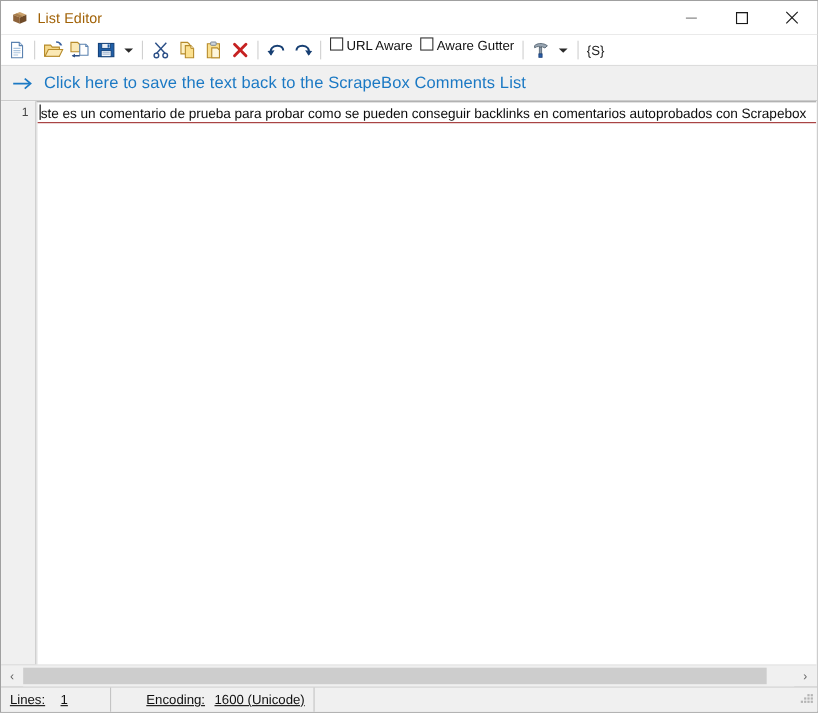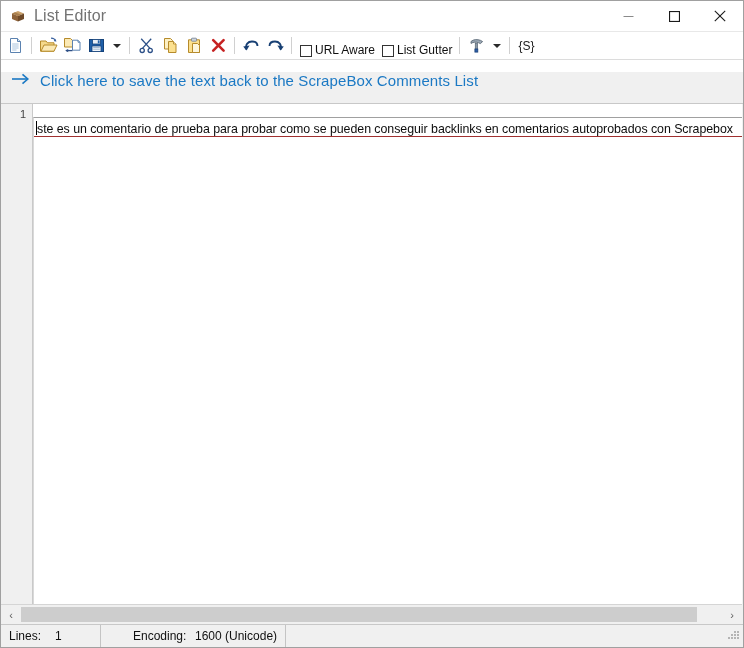--- a/index.html
+++ b/index.html
@@ -37,22 +37,22 @@
   }
   .title-icon {
     width: 16px;
     height: 16px;
     margin-left: 9px;
     margin-right: 8px;
     position: relative;
     flex: 0 0 16px;
   }
   .title-text {
-    font-size: 16px;
-    color: #737373;
+    font-size: 13px;
+    color: #a16207;
     letter-spacing: .1px;
     flex: 1 1 auto;
   }
   .winbtns {
     display: flex;
     height: 30px;
     flex: 0 0 auto;
   }
   .winbtn {
     width: 46px;
@@ -91,21 +91,21 @@
   .tb-btn.narrow { width: 17px; flex: 0 0 17px; }
   .tb-sep {
     width: 1px;
     height: 17px;
     background: #d0d0d0;
     margin: 0 4px;
     flex: 0 0 1px;
   }
   .tb-check {
     display: flex;
-    align-items: flex-end;
+    align-items: flex-start;
     height: 23px;
     margin: 0 3px 0 4px;
     font-size: 12px;
     color: #101010;
     white-space: nowrap;
   }
   .tb-check .box {
     width: 12px;
     height: 12px;
     border: 1px solid #333333;
@@ -132,25 +132,24 @@
     border-right: 4px solid transparent;
     border-top: 4px solid #2a2a2a;
   }
 
   
   .banner {
     height: 32px;
     flex: 0 0 32px;
     background: #f0f0f0;
     display: flex;
-    align-items: flex-start;
+    align-items: center;
     padding-left: 10px;
     box-sizing: border-box;
     border-bottom: 1px solid #c8c8c8;
-    margin-top: 12px;
   }
   .banner-arrow {
     margin-right: 9px;
     display: flex;
     align-items: center;
   }
   .banner-text {
     font-size: 15px;
     color: #1b79c4;
     letter-spacing: .1px;
@@ -184,21 +183,20 @@
     line-height: 14px;
     user-select: none;
   }
   .text-area {
     flex: 1 1 auto;
     position: relative;
     background: #ffffff;
     overflow: hidden;
     border-top: 1px solid #a0a0a0;
     border-left: 1px solid #d9d9d9;
-    margin-top: 13px;
   }
   .active-line {
     position: relative;
     height: 19px;
     border-bottom: 1px solid #a03030;
     padding: 1px 0 0 2px;
     box-sizing: border-box;
     white-space: nowrap;
     overflow: hidden;
   }
@@ -265,20 +263,21 @@
     user-select: none;
   }
   .sb-cell {
     height: 22px;
     display: flex;
     align-items: center;
     padding: 0 8px;
     border-right: 1px solid #c4c4c4;
     box-sizing: border-box;
     white-space: nowrap;
+    text-decoration: underline;
   }
   .sb-cell.lines { width: 100px; flex: 0 0 100px; }
   .sb-cell.enc-label { width: 62px; flex: 0 0 62px; border-right: 0; padding-right: 2px; margin-left: 24px;}
   .sb-cell.enc-value { flex: 0 0 auto; }
   .sb-spacer { flex: 1 1 auto; height: 22px; }
   .sb-value-gap { width: 14px; flex: 0 0 14px; }
   .grip {
     width: 16px;
     height: 16px;
     margin-right: 2px;
@@ -436,21 +435,21 @@
 
     <div class="tb-sep"></div>
 
     <label class="tb-check">
       <span class="box"></span>
       <span>URL Aware</span>
     </label>
 
     <label class="tb-check">
       <span class="box"></span>
-      <span>List Gutter</span>
+      <span>Aware Gutter</span>
     </label>
 
     <div class="tb-sep"></div>
 
     <button class="tb-btn" title="Tools">
       <svg width="17" height="17" viewBox="0 0 17 17">
         <path d="M3 4.5 C5.5 2.2 9.5 2.2 12.6 3.4 L14.6 4.6 L12.4 6.6 L10.2 5.6 C8 4.8 5.4 5 3 6.4 Z" fill="#9aa7b4" stroke="#5d6b78" stroke-width="0.9"></path>
         <rect x="7.3" y="6.2" width="2.1" height="6" fill="#8d9aa8" stroke="#5d6b78" stroke-width="0.8"></rect>
         <rect x="6.9" y="12" width="2.9" height="3.1" fill="#2c5fa8" stroke="#1d4279" stroke-width="0.8"></rect>
       </svg>

